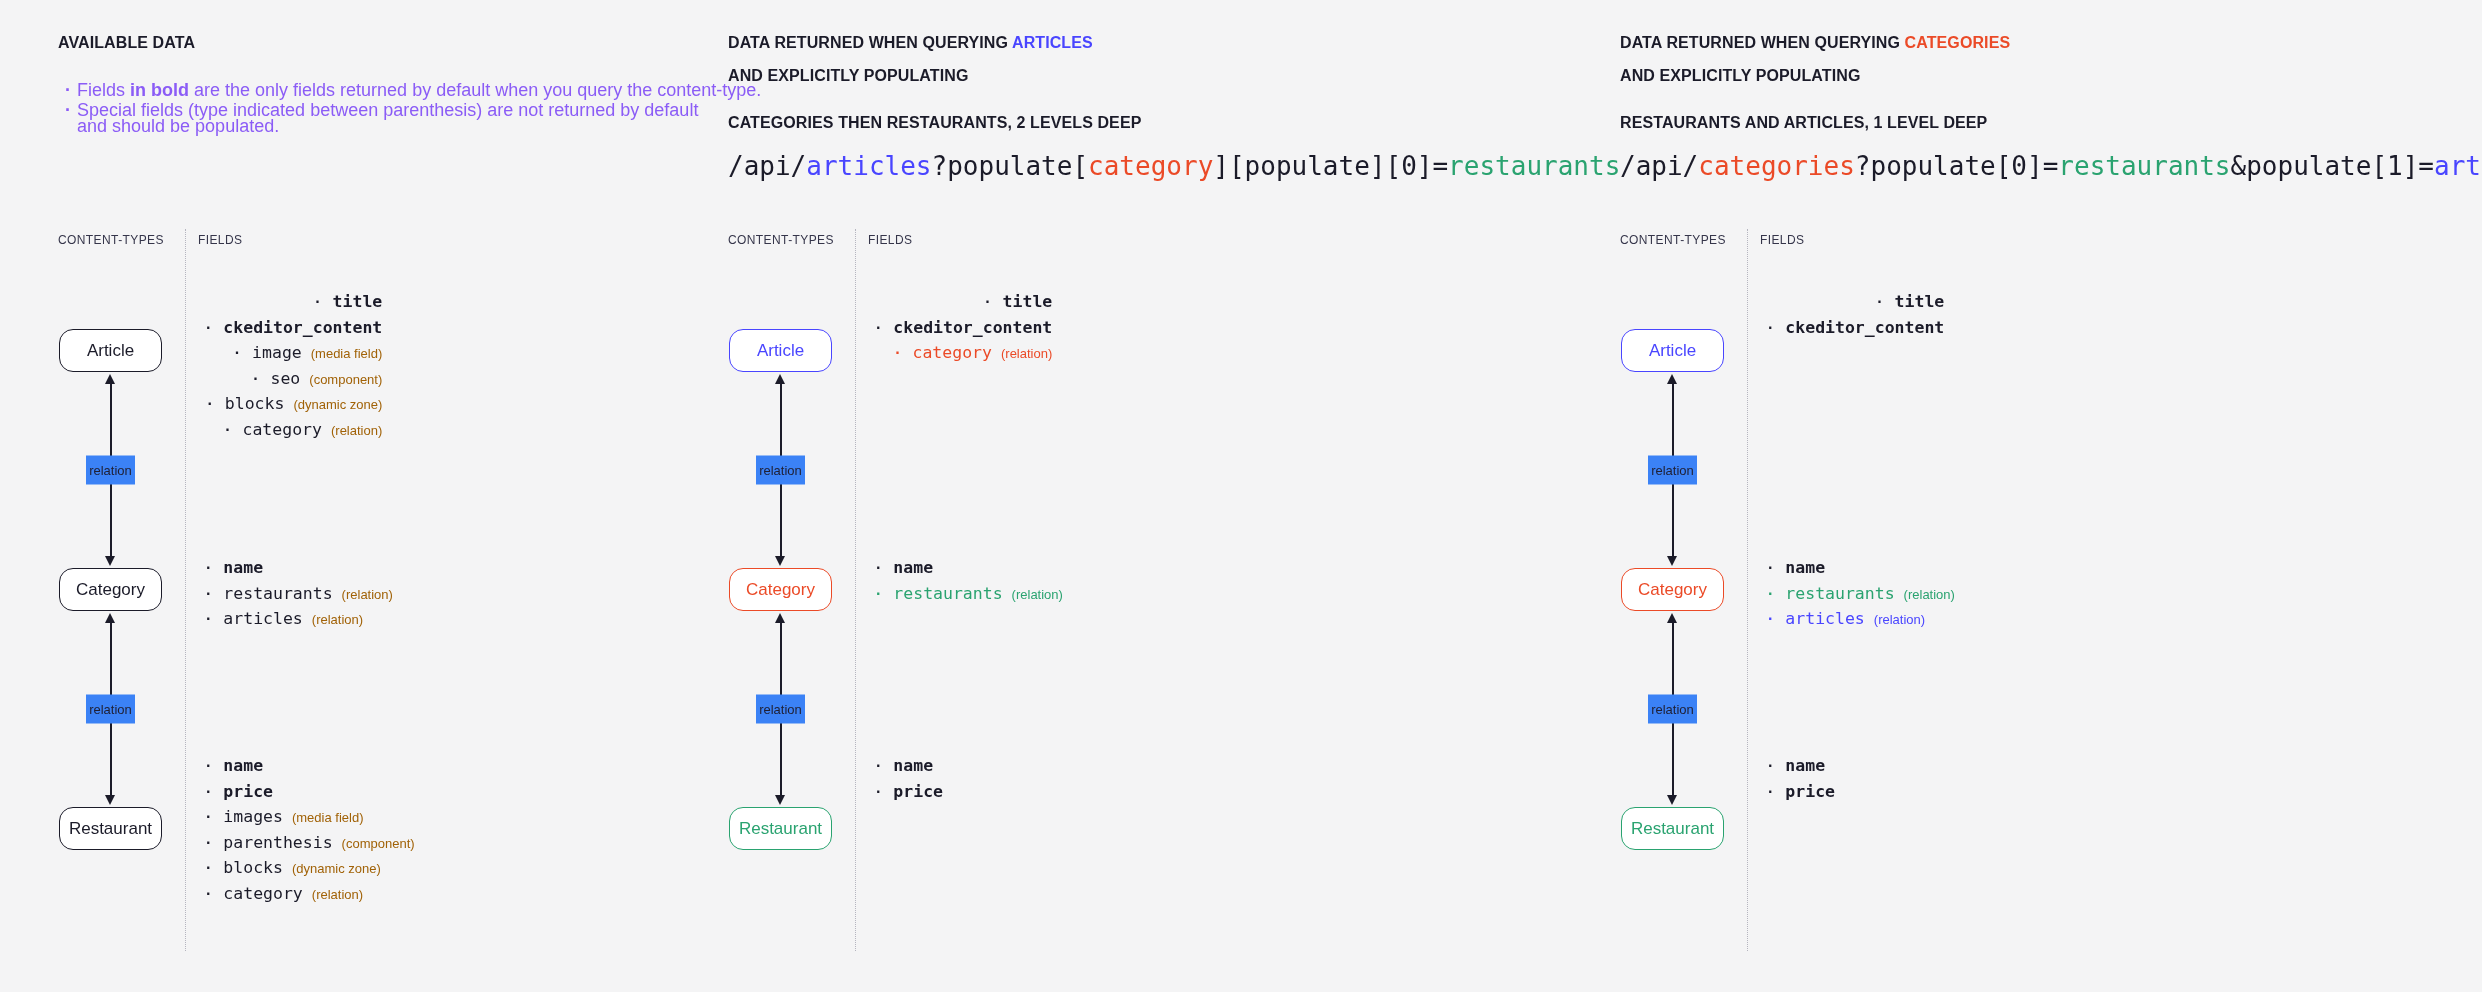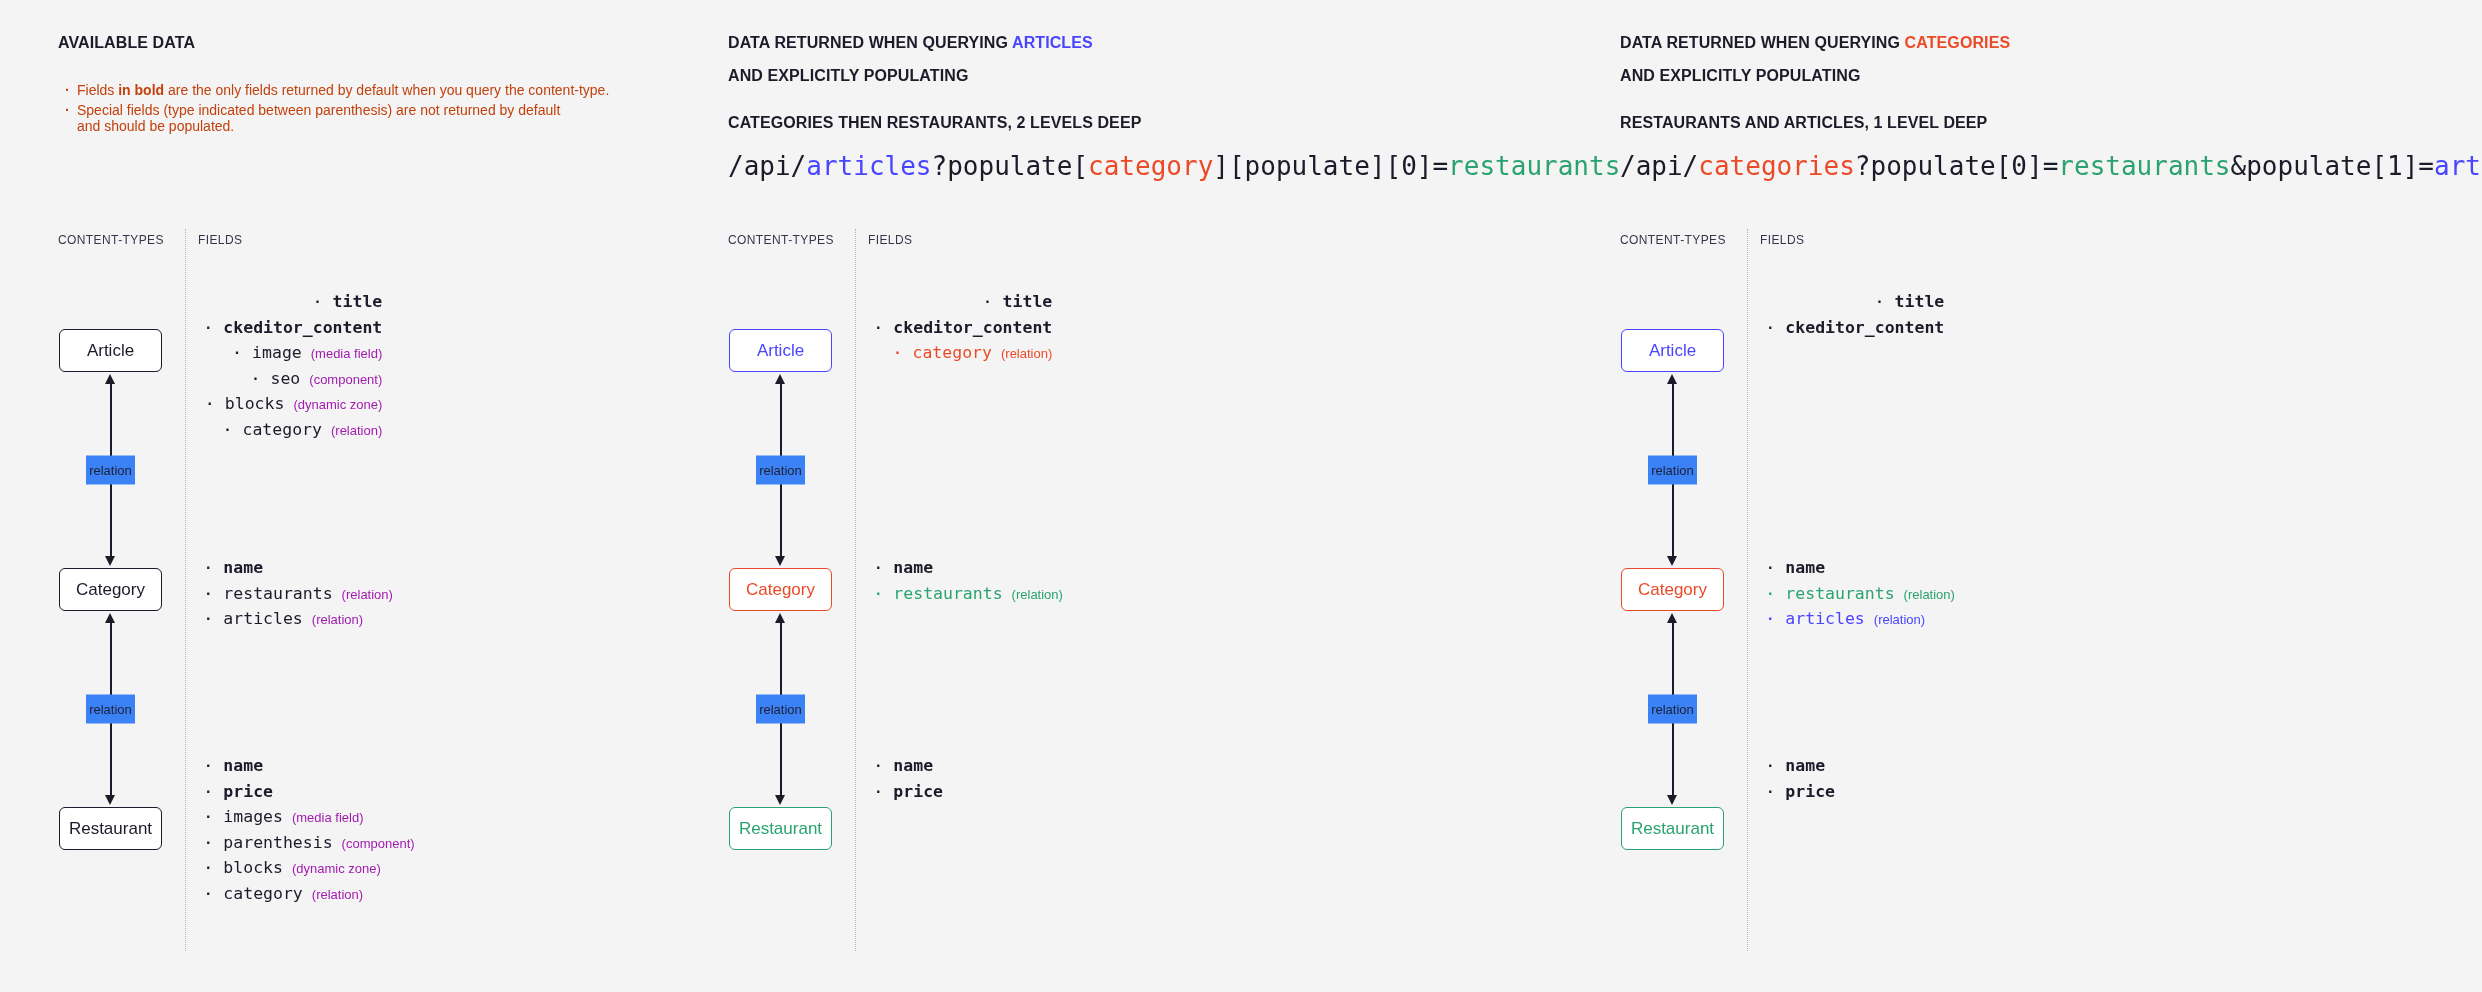--- a/index.html
+++ b/index.html
@@ -16,32 +16,32 @@
   #p2 { left:728px; width:880px; }
   #p3 { left:1620px; width:860px; }
 
   
   .ptitle { position:absolute; left:0; font-size:16px; font-weight:bold; letter-spacing:.1px; white-space:nowrap; color:var(--c-ink); }
   .t1 { top:34px; } .t2 { top:67px; } .t3 { top:114px; }
   .code { position:absolute; left:0; top:151px; font-family:"DejaVu Sans Mono", monospace; font-size:26px; white-space:nowrap; }
 
   
   .notes { position:absolute; left:5px; top:82px; }
-  .note { position:relative; padding-left:14px; font-size:14px; line-height:16px; color:#c2410c; margin-bottom:4px; white-space:nowrap; }
+  .note { position:relative; padding-left:14px; font-size:18px; line-height:16px; color:#8b5cf6; margin-bottom:4px; white-space:nowrap; }
   .note::before { content:"·"; position:absolute; left:2px; top:0; font-weight:bold; }
 
   
   .collabel { position:absolute; top:233px; font-size:12px; letter-spacing:.4px; color:#35354a; white-space:nowrap; }
   .cl-ct { left:0; } .cl-f { left:140px; }
   .vsep { position:absolute; left:127px; top:229px; height:722px; border-left:1px dotted #b5b5bf; }
 
   
   .node {
     position:absolute; left:1px; width:103px; height:43px;
-    background:#fff; border:1.7px solid var(--c-ink); border-radius:6px;
+    background:#fff; border:1.7px solid var(--c-ink); border-radius:14px;
     display:flex; align-items:center; justify-content:center;
     font-size:17px; color:var(--c-ink); white-space:nowrap;
   }
   .nc-article    { border-color:var(--c-article);    color:var(--c-article); }
   .nc-category   { border-color:var(--c-category);   color:var(--c-category); }
   .nc-restaurant { border-color:var(--c-restaurant); color:var(--c-restaurant); }
   .n-article { top:329px; } .n-category { top:568px; } .n-restaurant { top:807px; }
 
   
   .arrow { position:absolute; left:1px; width:103px; }
@@ -53,21 +53,21 @@
   .rel { position:absolute; left:0; right:0; top:50%; transform:translateY(-50%); text-align:center; }
   .rel-label { display:inline-block; background:#3b82f6; padding:7px 3px; font-size:13px; color:#1f1f33; }
 
   
   .fields { position:absolute; left:148px; white-space:nowrap; }
   .f-article { top:289px;text-align:right; } .f-category { top:555px; } .f-restaurant { top:753px; }
   .frow { height:25.5px; line-height:25.5px; }
   .frow::before { content:"·"; font-weight:bold; margin-right:12px; }
   .fname { font-family:"DejaVu Sans Mono", monospace; font-size:16.5px; color:var(--c-ink); }
   .fname.b { font-weight:bold; }
-  .ftype { font-size:13px; color:#a21caf; margin-left:9px; }
+  .ftype { font-size:13px; color:#a16207; margin-left:9px; }
   .frow.colored .fname, .frow.colored .ftype { color:inherit; }
 
   
   .ck-ink        { color:var(--c-ink); }
   .ck-article    { color:var(--c-article); }
   .ck-category   { color:var(--c-category); }
   .ck-restaurant { color:var(--c-restaurant); }
 </style>
 </head>
 <body style="background: rgb(244, 244, 245);">

